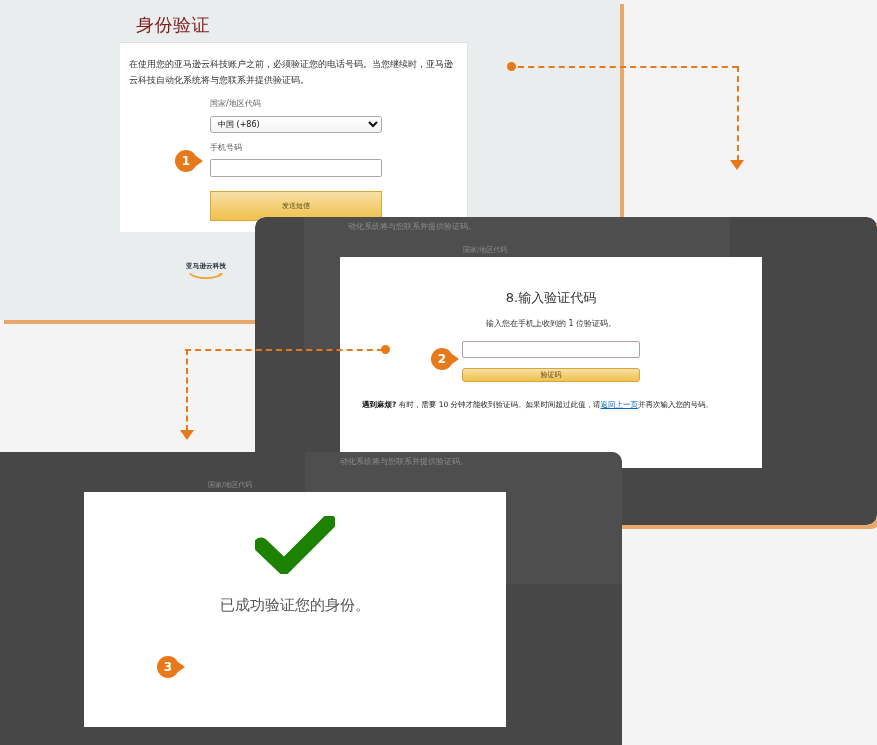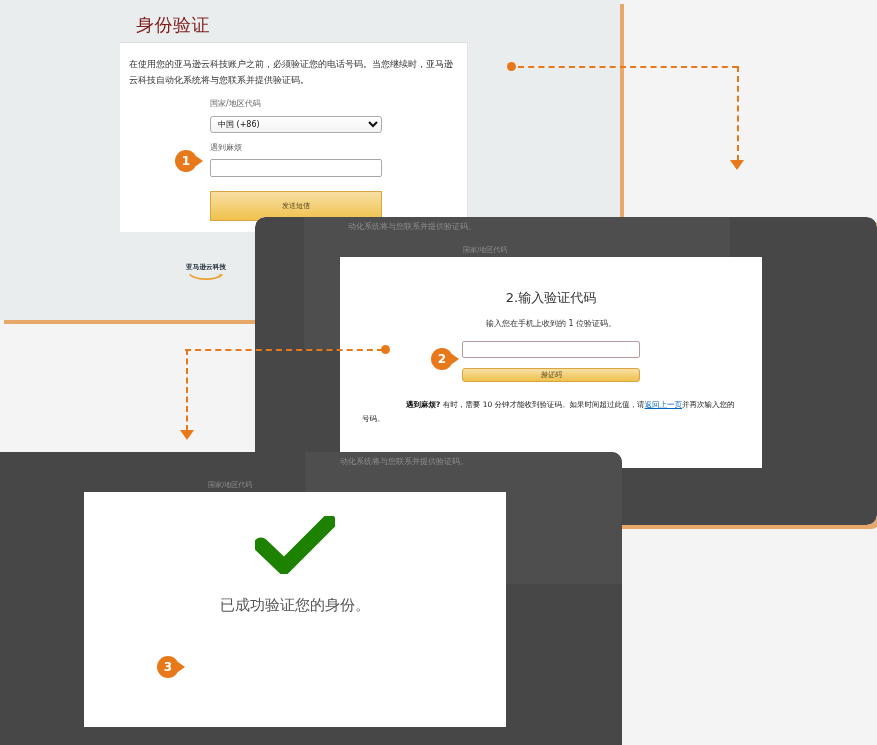--- a/index.html
+++ b/index.html
@@ -76,21 +76,21 @@
     border-radius: 0;
     background: linear-gradient(#f7dfa5,#f0c14b);
     font-size: 7px; color: #5a4a20;
     display: flex; align-items: center; justify-content: center;
     cursor: pointer;
   }
 
   
   .foot {
     position: absolute; left: 186px; top: 262px;
-    display: flex; align-items: center; gap: 24px;
+    display: flex; align-items: flex-start; gap: 24px;
   }
   .logo-wrap { position: relative; width: 46px; }
   .logo-txt { font-size: 6.5px; font-weight: bold; color: #232f3e; letter-spacing: .2px; }
   .smile { display:block; width: 34px; height: 7px; margin-left: 3px; margin-top:1px; }
   .foot-sep { width:1px; height:18px; background:#c9cdd1; }
   .foot-txt { font-size: 6px; color: #3b3b3b; line-height: 1.5; }
 
   
   .backdrop {
     position: absolute; inset: 0;
@@ -129,27 +129,26 @@
     background: #fff; font-size: 9px; padding: 0 4px;
     font-family: "DejaVu Sans", "Liberation Sans", sans-serif;
   }
   .btn-wide {
     width: 178px; height: 14px; margin: 10px auto 0 auto;
     border: 1px solid #d9a441; border-radius: 3px;
     background: linear-gradient(#f7dfa5,#f0c14b);
     font-size: 7px; color: #4f4320;
     display: flex; align-items: center; justify-content: center;
     cursor: pointer;
-    font-style: italic;
   }
   .trouble {
     margin: 16px 22px 0 22px;
     font-size: 7.5px; line-height: 1.85; color: #222;
   }
-  .trouble b { color: #111; margin-left: 44px; }
+  .trouble b { color: #111; }
   .trouble a { color: #0066c0; text-decoration: underline; }
 
   
   .check-wrap { display:flex; justify-content:center; margin-top: 24px; }
   .success-msg {
     text-align: center; font-size: 15px; color: #555; margin-top: 22px;
   }
   .btn-continue-row {
     display: flex; justify-content: center; align-items: center;
     margin-top: 22px;
@@ -211,21 +210,21 @@
   <div class="card">
     <div class="card-intro">在使用您的亚马逊云科技账户之前，必须验证您的电话号码。当您继续时，亚马逊云科技自动化系统将与您联系并提供验证码。</div>
 
     <div class="form-area">
       <div class="field-label">国家/地区代码</div>
       <select class="country">
         <option>中国 (+86)</option>
       </select>
 
       <div class="gap"></div>
-      <div class="field-label">遇到麻烦</div>
+      <div class="field-label">手机号码</div>
       <input class="txt" type="text" placeholder="" style="">
 
       <div style="height:14px"></div>
       <div class="btn-amz">发送短信</div>
     </div>
   </div>
 
   <div class="foot">
     <div class="logo-wrap">
       <div class="logo-txt">亚马逊云科技</div>
@@ -244,21 +243,21 @@
   </div>
 </div>
 
 <div class="shot shot-2">
   <div class="backdrop"></div>
   <div class="ghost-strip" style="left:49px; top:0; width:426px; height:132px;"></div>
   <div class="ghost" style="left:93px; top:4px;">动化系统将与您联系并提供验证码。</div>
   <div class="ghost" style="left:208px; top:28px; font-size:7px;">国家/地区代码</div>
 
   <div class="dialog dlg2">
-    <div class="dlg-h">2.输入验证代码</div>
+    <div class="dlg-h">8.输入验证代码</div>
     <div class="dlg-sub">输入您在手机上收到的 1 位验证码。</div>
 
     <div class="code-row">
       <input class="code" type="text" placeholder="" style="">
     </div>
 
     <div class="btn-wide">验证码</div>
 
     <div class="trouble">
       <b>遇到麻烦?</b><span> 有时，需要 10 分钟才能收到验证码。如果时间超过此值，请</span><a href="#">返回上一页</a><span>并再次输入您的号码。</span>

